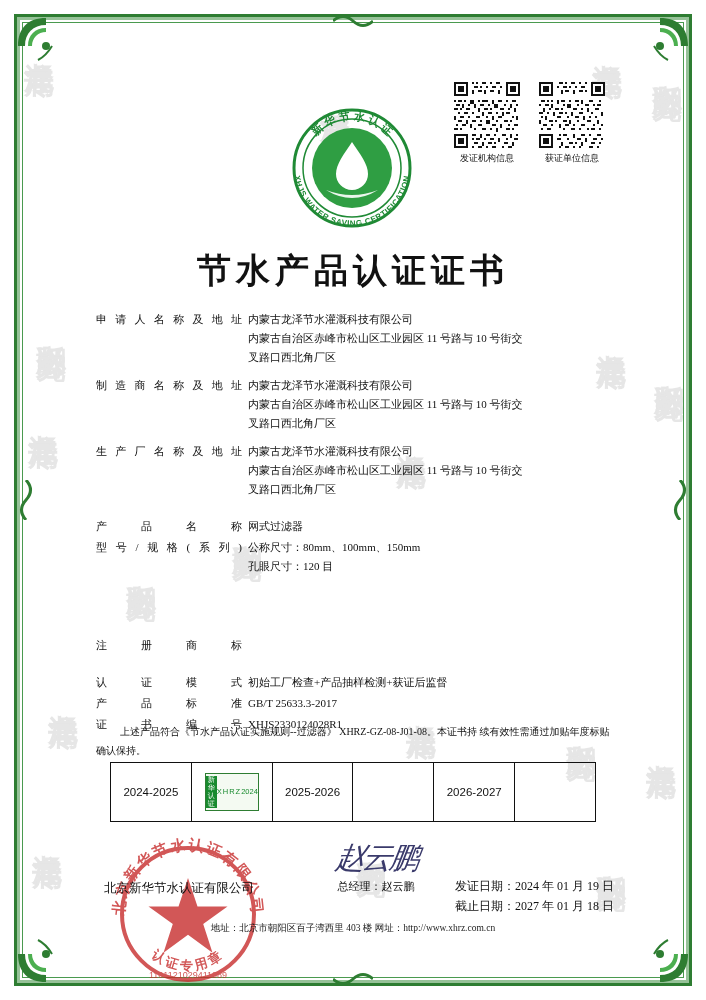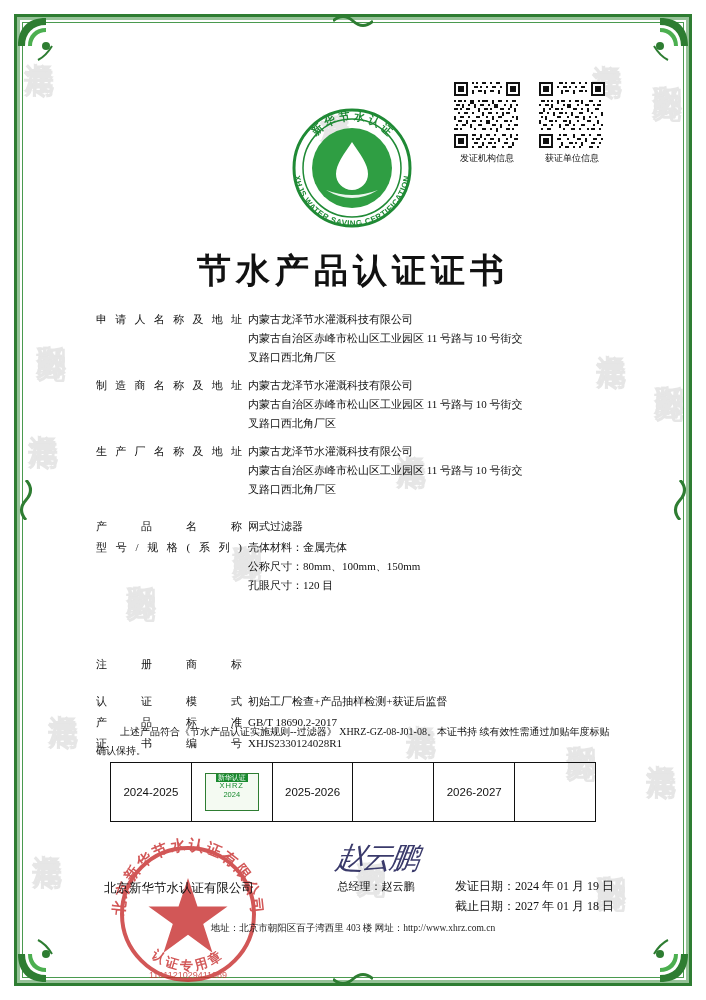--- a/index.html
+++ b/index.html
@@ -182,21 +182,21 @@
     font-family: "Liberation Sans", sans-serif;
   }
   .year-cell:last-child { border-right: none; }
   .stamp-cell { position: relative; }
   .mini-stamp {
     width: 52px;
     height: 36px;
     border: 1px solid #2e7d32;
     background: #f4faf2;
     display: flex;
-    flex-direction: column;
+    flex-direction: row;
     align-items: center;
     line-height: 1.15;
   }
   .mini-stamp .m1 { font-size: 7px; color: #188a2e; background:#188a2e; color:#fff; padding:0 2px; }
   .mini-stamp .m2 { font-size: 7.5px; color: #188a2e; letter-spacing:1px; }
   .mini-stamp .m3 { font-size: 7.5px; color: #188a2e; }
 
   
   .footer-company {
     position: absolute;
@@ -651,21 +651,20 @@
     <div class="row">
       <div class="lbl">产品名称</div>
       <div class="val">
         <span class="ln">网式过滤器</span>
       </div>
     </div>
 
     <div class="row">
       <div class="lbl">型号/规格(系列)</div>
       <div class="val">
-        <span class="ln">壳体材料：金属壳体</span>
         <span class="ln">公称尺寸：80mm、100mm、150mm</span>
         <span class="ln">孔眼尺寸：120 目</span>
       </div>
     </div>
 
     <div class="gap-lg"></div>
 
     <div class="row">
       <div class="lbl">注册商标</div>
       <div class="val">
@@ -678,21 +677,21 @@
     <div class="row">
       <div class="lbl">认证模式</div>
       <div class="val">
         <span class="ln">初始工厂检查+产品抽样检测+获证后监督</span>
       </div>
     </div>
 
     <div class="row">
       <div class="lbl">产品标准</div>
       <div class="val">
-        <span class="ln">GB/T 18690.2-2017</span>
+        <span class="ln">GB/T 25633.3-2017</span>
       </div>
     </div>
 
     <div class="row">
       <div class="lbl">证书编号</div>
       <div class="val">
         <span class="ln">XHJS2330124028R1</span>
       </div>
     </div>
   </div>

